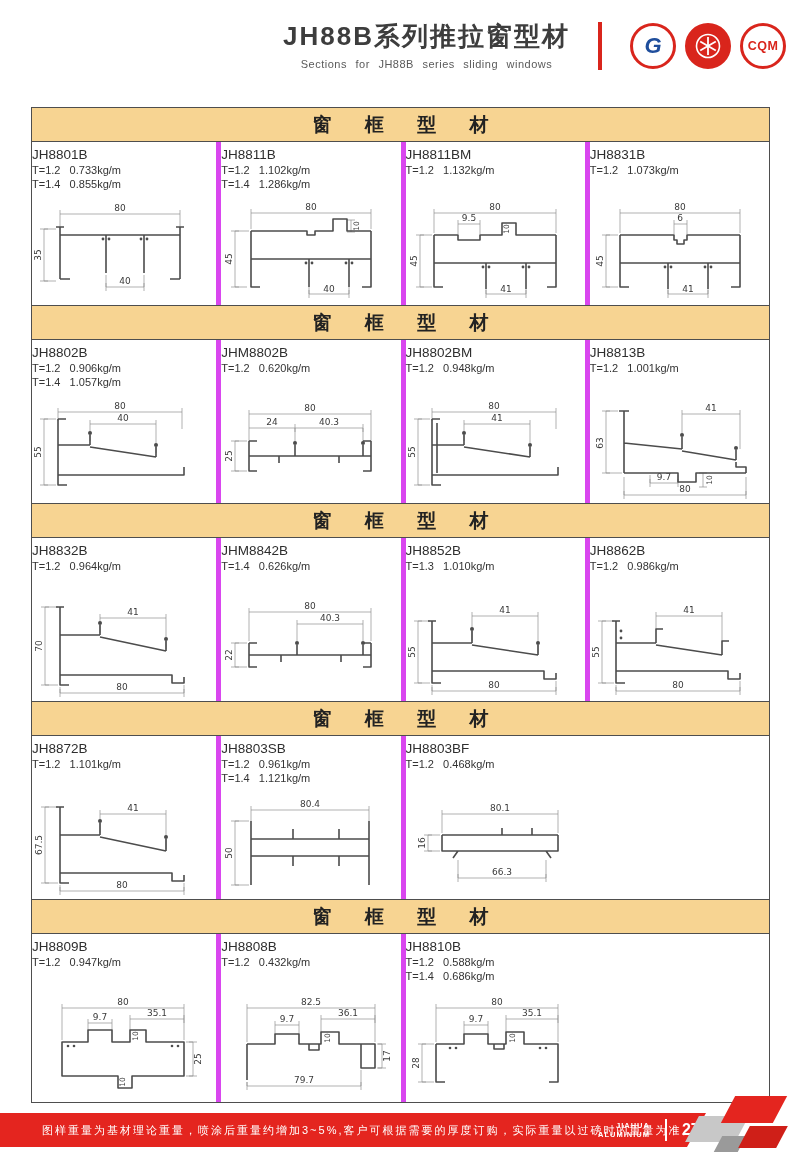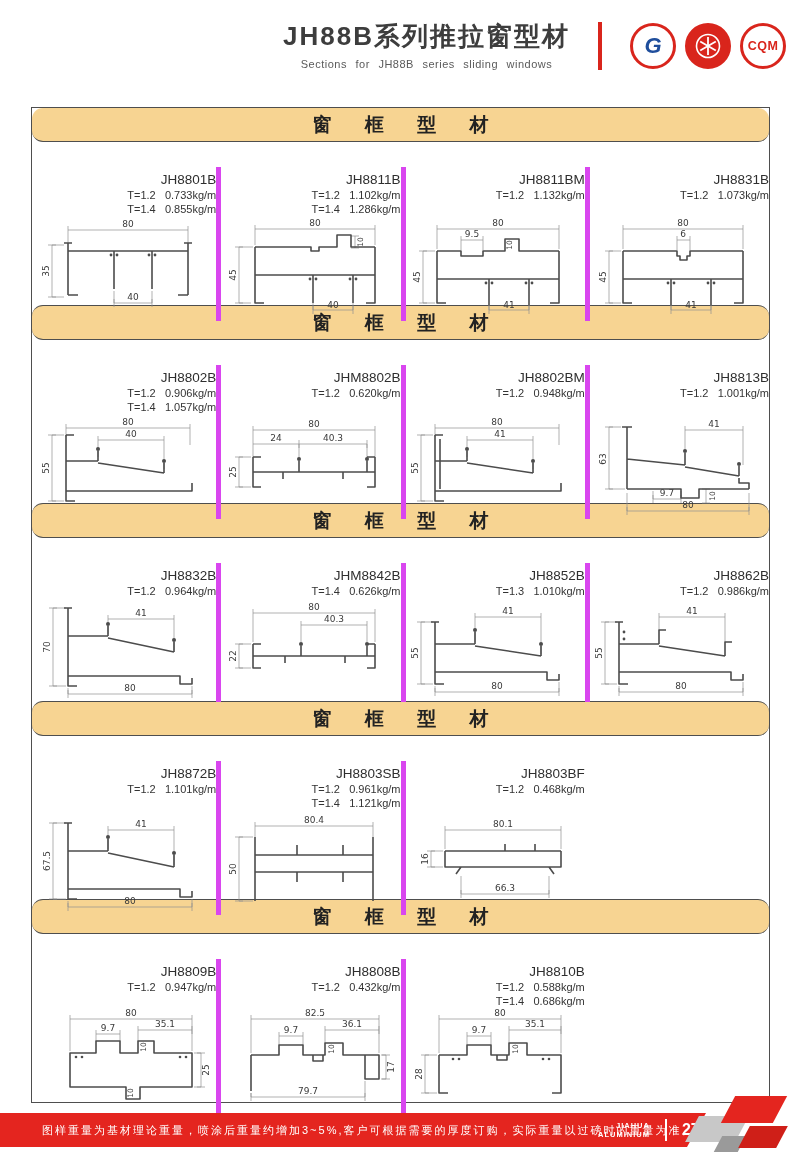--- a/index.html
+++ b/index.html
@@ -16,25 +16,25 @@
   .red-divider { width:4px; height:48px; background:#d9251c; }
   .logos { display:flex; gap:9px; align-items:center; }
   .logo-circle { width:46px; height:46px; border-radius:50%; border:3px solid #d9251c;
     display:flex; align-items:center; justify-content:center; box-sizing:border-box; background:#fff; }
   .logo-circle.filled { background:#d9251c; }
   .logo-g { color:#1f4e9c; font-size:22px; font-weight:bold; font-style:italic; }
   .logo-cqm { color:#d9251c; font-size:12.5px; font-weight:bold; letter-spacing:.5px; }
   
   .sheet { position:absolute; top:107px; left:31px; width:737px; border:1.5px solid #4e4e4e; }
   .sec-header { background:#f7d492; border-bottom:1px solid #4e4e4e; text-align:center;
-    font-size:19px; font-weight:bold; color:#222; letter-spacing:14px; padding:4px 0 3px 14px;border-radius:11px; }
+    font-size:19px; font-weight:bold; color:#222; letter-spacing:14px; padding:4px 0 3px 14px; }
   .sec + .sec .sec-header { border-top:1px solid #4e4e4e; }
   .sec-body { display:grid; grid-template-columns:repeat(4,1fr); height:163px; }
   .sec:last-child .sec-body { height:168px; }
-  .cell { display:flex; flex-direction:column; align-items:flex-end; padding-top:5px; min-width:0;margin-top:25px; }
+  .cell { display:flex; flex-direction:column; align-items:flex-start; padding-top:5px; min-width:0; }
   .cell + .cell { border-left:5px solid #d946ef; }
   .code { font-size:13.5px; color:#2e2e2e; margin-bottom:1px; }
   .wt { font-size:11px; color:#333; line-height:1.3; white-space:pre; }
   svg.draw { display:block; margin-top:auto; margin-bottom:2px; }
   .pf { fill:none; stroke:#4c4c4c; stroke-width:1.6; stroke-linejoin:round; }
   .dl { fill:none; stroke:#8f8f8f; stroke-width:.7; }
   .dt { font-family:"DejaVu Sans",sans-serif; font-size:9px; fill:#3a3a3a; }
   .dts { font-family:"DejaVu Sans",sans-serif; font-size:7.5px; fill:#3a3a3a; }
   .ball { fill:#4c4c4c; }
   

